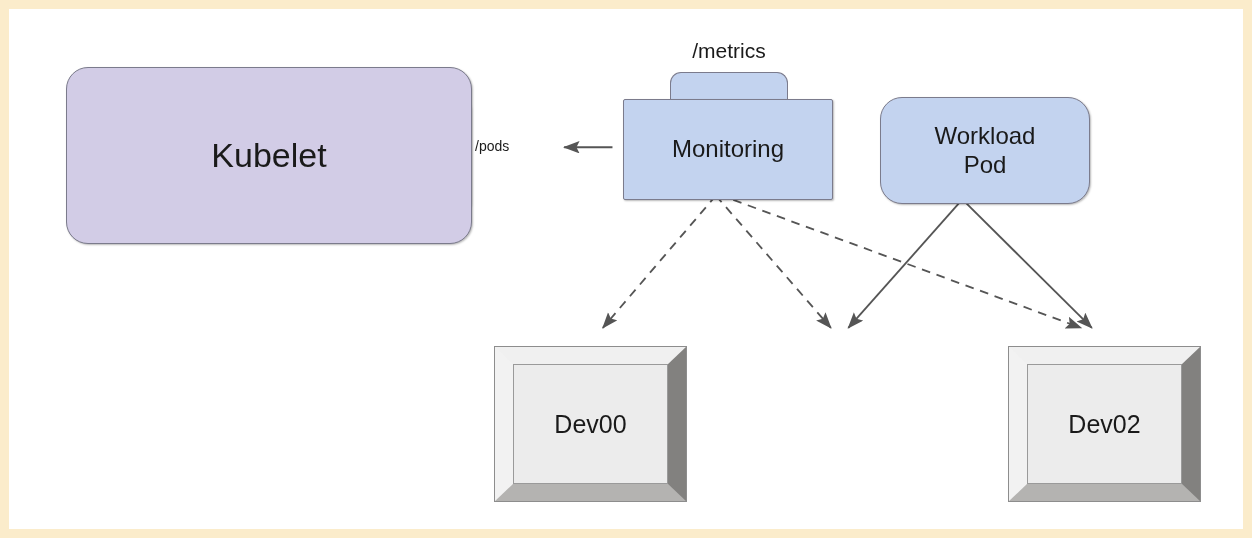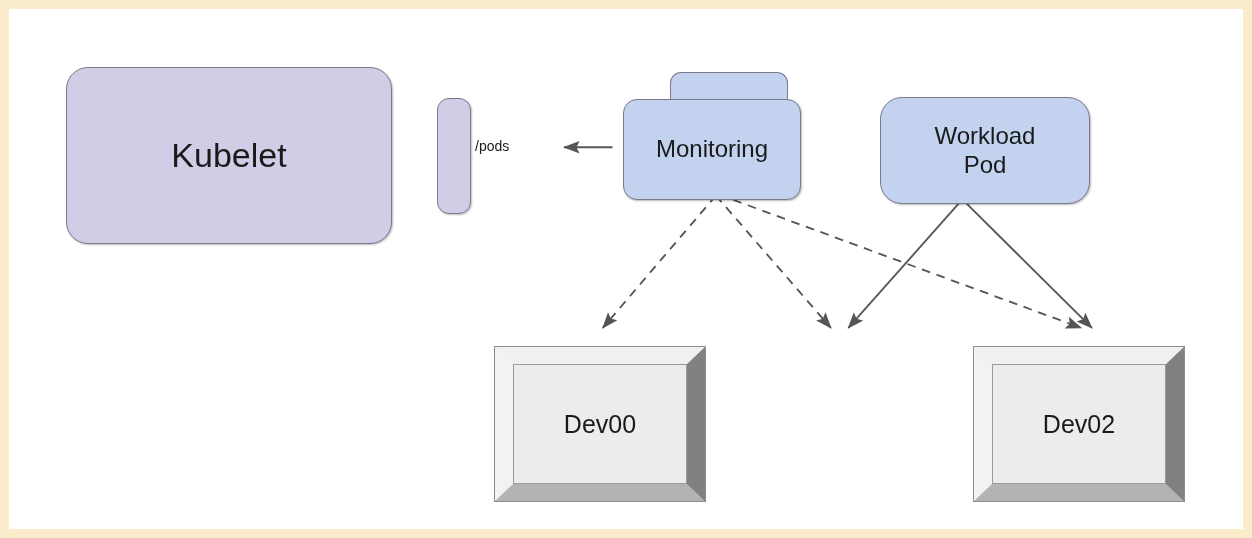--- a/index.html
+++ b/index.html
@@ -41,44 +41,44 @@
     display: flex;
     align-items: center;
     justify-content: center;
     text-align: center;
     color: #1a1a1a;
     line-height: 1.18;
     box-shadow: 1px 1px 2px rgba(0,0,0,0.28);
   }
   .kubelet {
     left: 57px; top: 58px;
-    width: 326px; height: 177px;
+    width: 406px; height: 177px;
     background: #d2cce6;
     font-size: 34px;
     border-radius: 22px;
     z-index: 3;
   }
   .kubelet-port {
     position: absolute;
     left: 428px; top: 89px;
     width: 34px; height: 116px;
     background: #d2cce6;
     border: 1.4px solid #7b7b8c;
     border-radius: 12px;
     box-sizing: border-box;
     z-index: 2;
     box-shadow: 1px 1px 2px rgba(0,0,0,0.25);
   }
 
   .daemonset {
     left: 614px; top: 90px;
-    width: 178px; height: 101px;
+    width: 210px; height: 101px;
     background: #c3d3ef;
     font-size: 24px;
-    border-radius: 14px;
+    border-radius: 2px;
     z-index: 3;
   }
   .daemonset-tab {
     position: absolute;
     left: 661px; top: 63px;
     width: 118px; height: 40px;
     background: #c3d3ef;
     border: 1.4px solid #7b7b8c;
     border-bottom: none;
     border-radius: 11px 11px 0 0;
@@ -108,21 +108,21 @@
     position: absolute;
     left: 466px; top: 129px;
     font-size: 14px;
     color: #1a1a1a;
     z-index: 4;
   }
 
   
   .device {
     position: absolute;
-    width: 212px;
+    width: 193px;
     height: 156px;
     z-index: 3;
   }
   .device .frame {
     position: absolute;
     inset: 0;
     border-style: solid;
     border-width: 19px 20px 19px 20px;
     border-color: #f0f0f0 #82817f #b4b3b1 #f2f2f2;
     background: #ececec;
@@ -142,21 +142,21 @@
     inset: 0;
     display: flex;
     align-items: center;
     justify-content: center;
     font-size: 25px;
     color: #1a1a1a;
     z-index: 2;
   }
   .dev0 { left: 485px; top: 337px; }
   .dev1 { left: 742px; top: 337px; }
-  .dev2 { left: 964px; top: 337px; }
+  .dev2 { left: 999px; top: 337px; }
 </style>
 </head>
 <body>
 
 <div id="canvas">
   <div id="stage">
 
     <svg class="edges" viewBox="0 0 1252 538">
       <defs>
         <marker id="ah" markerWidth="10" markerHeight="10" refX="8.4" refY="3.4" orient="auto" markerUnits="strokeWidth">
@@ -188,20 +188,21 @@
         <path d="M974,197 L1108,330" stroke="#555555" stroke-width="1.9" fill="none" marker-end="url(#ah)"></path>
       </g>
     </svg>
 
     <div class="kubelet-port"></div>
     <div class="rnode kubelet">
       <span>Kubelet</span>
     </div>
     <div class="pods-label">/pods</div>
 
+    <div class="metrics-label">/metrics</div>
     <div class="daemonset-tab"></div>
     <div class="rnode daemonset">
       <span>
         <span>Monitoring</span><br>
       </span>
     </div>
 
     <div class="rnode workload">
       <span>
         <span>Workload</span><br>

